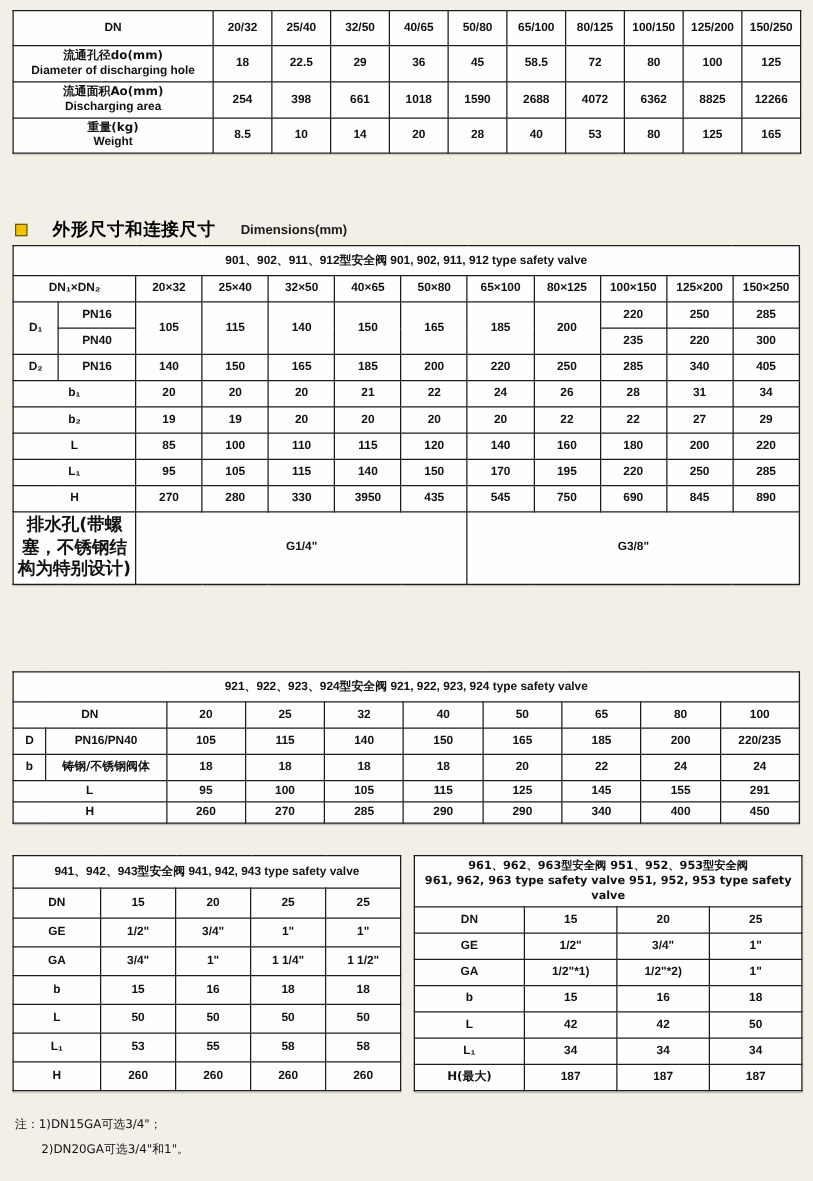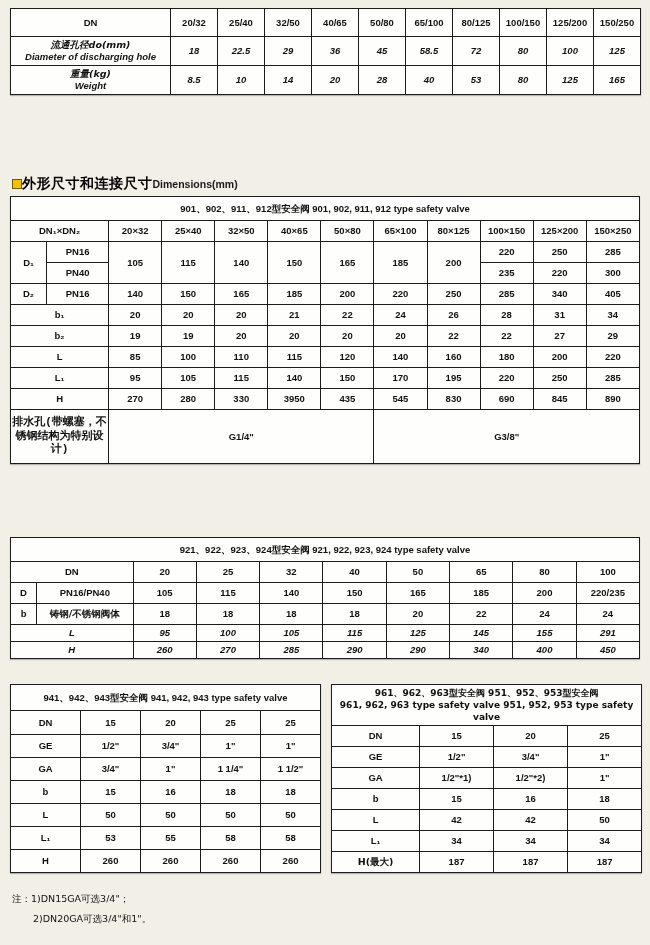--- a/index.html
+++ b/index.html
@@ -40,21 +40,21 @@
     background-image:linear-gradient(180deg,#b9ab90 0%,#ab9c80 100%);
     color:#14120d;
   }
   td.lbl{font-weight:bold;}
   td.cn{font-family:"DejaVu Sans","Liberation Sans",sans-serif;}
   .cnh{font-family:"DejaVu Sans","Liberation Sans",sans-serif;}
   .two-line{line-height:1.3;}
 
   
   .sec-head{
-    display:flex;align-items:center;gap:0;
+    display:flex;align-items:center;gap:20px;
     margin:9px 0 5px 2px;
   }
   .bullet{
     width:8px;height:8px;
     background:#f2c200;
     border:1px solid #6d5c00;
     display:inline-block;
     flex:none;
   }
   .sec-cn{
@@ -74,21 +74,21 @@
   .half{width:310px;}
   table.half{width:310px;}
   .note-line{
     font-family:"DejaVu Sans","Liberation Sans",sans-serif;
     font-size:9.5px;color:#111;margin-bottom:7px;white-space:nowrap;
   }
   .note-indent{padding-left:21px;}
 
   
   .h-hdr{height:28px;}
-  .h-r{height:14px;font-style:italic;}
+  .h-r{height:14px;}
   .h-sm{height:21px;}
   .h-title{height:24px;margin-top:16px;}
   .h-title2{height:28px;margin-top:13px;}
   .h-drain{height:54px;}
 </style>
 </head>
 <body>
 
 <div class="page">
 
@@ -132,20 +132,36 @@
         <td>29</td>
         <td>36</td>
         <td>45</td>
         <td>58.5</td>
         <td>72</td>
         <td>80</td>
         <td>100</td>
         <td>125</td>
       </tr>
 
+      <tr class="h-r">
+        <td class="lbl two-line">
+          <div class="cnh">流通面积Ao(mm)</div>
+          <div>Discharging area</div>
+        </td>
+        <td>254</td>
+        <td>398</td>
+        <td>661</td>
+        <td>1018</td>
+        <td>1590</td>
+        <td>2688</td>
+        <td>4072</td>
+        <td>6362</td>
+        <td>8825</td>
+        <td>12266</td>
+      </tr>
 
       <tr class="h-r">
         <td class="lbl two-line">
           <div class="cnh">重量(kg)</div>
           <div>Weight</div>
         </td>
         <td>8.5</td>
         <td>10</td>
         <td>14</td>
         <td>20</td>
@@ -291,28 +307,28 @@
         <td>285</td>
       </tr>
       <tr class="h-sm">
         <td colspan="2">H</td>
         <td>270</td>
         <td>280</td>
         <td>330</td>
         <td>3950</td>
         <td>435</td>
         <td>545</td>
-        <td>830</td>
+        <td>750</td>
         <td>690</td>
         <td>845</td>
         <td>890</td>
       </tr>
 
       <tr class="h-drain">
-        <td colspan="2" class="cn" style="font-size:11px;font-family:Liberation Mono, monospace;">排水孔(带螺塞，不锈钢结构为特别设计)</td>
+        <td colspan="2" class="cn" style="font-size:14px;">排水孔(带螺塞，不锈钢结构为特别设计)</td>
         <td colspan="5">G1/4"</td>
         <td colspan="5">G3/8"</td>
       </tr>
     </tbody>
       </table>
   </div>
 
   <div id="tbl3-wrap">
     <table class="spec">
       <colgroup>

